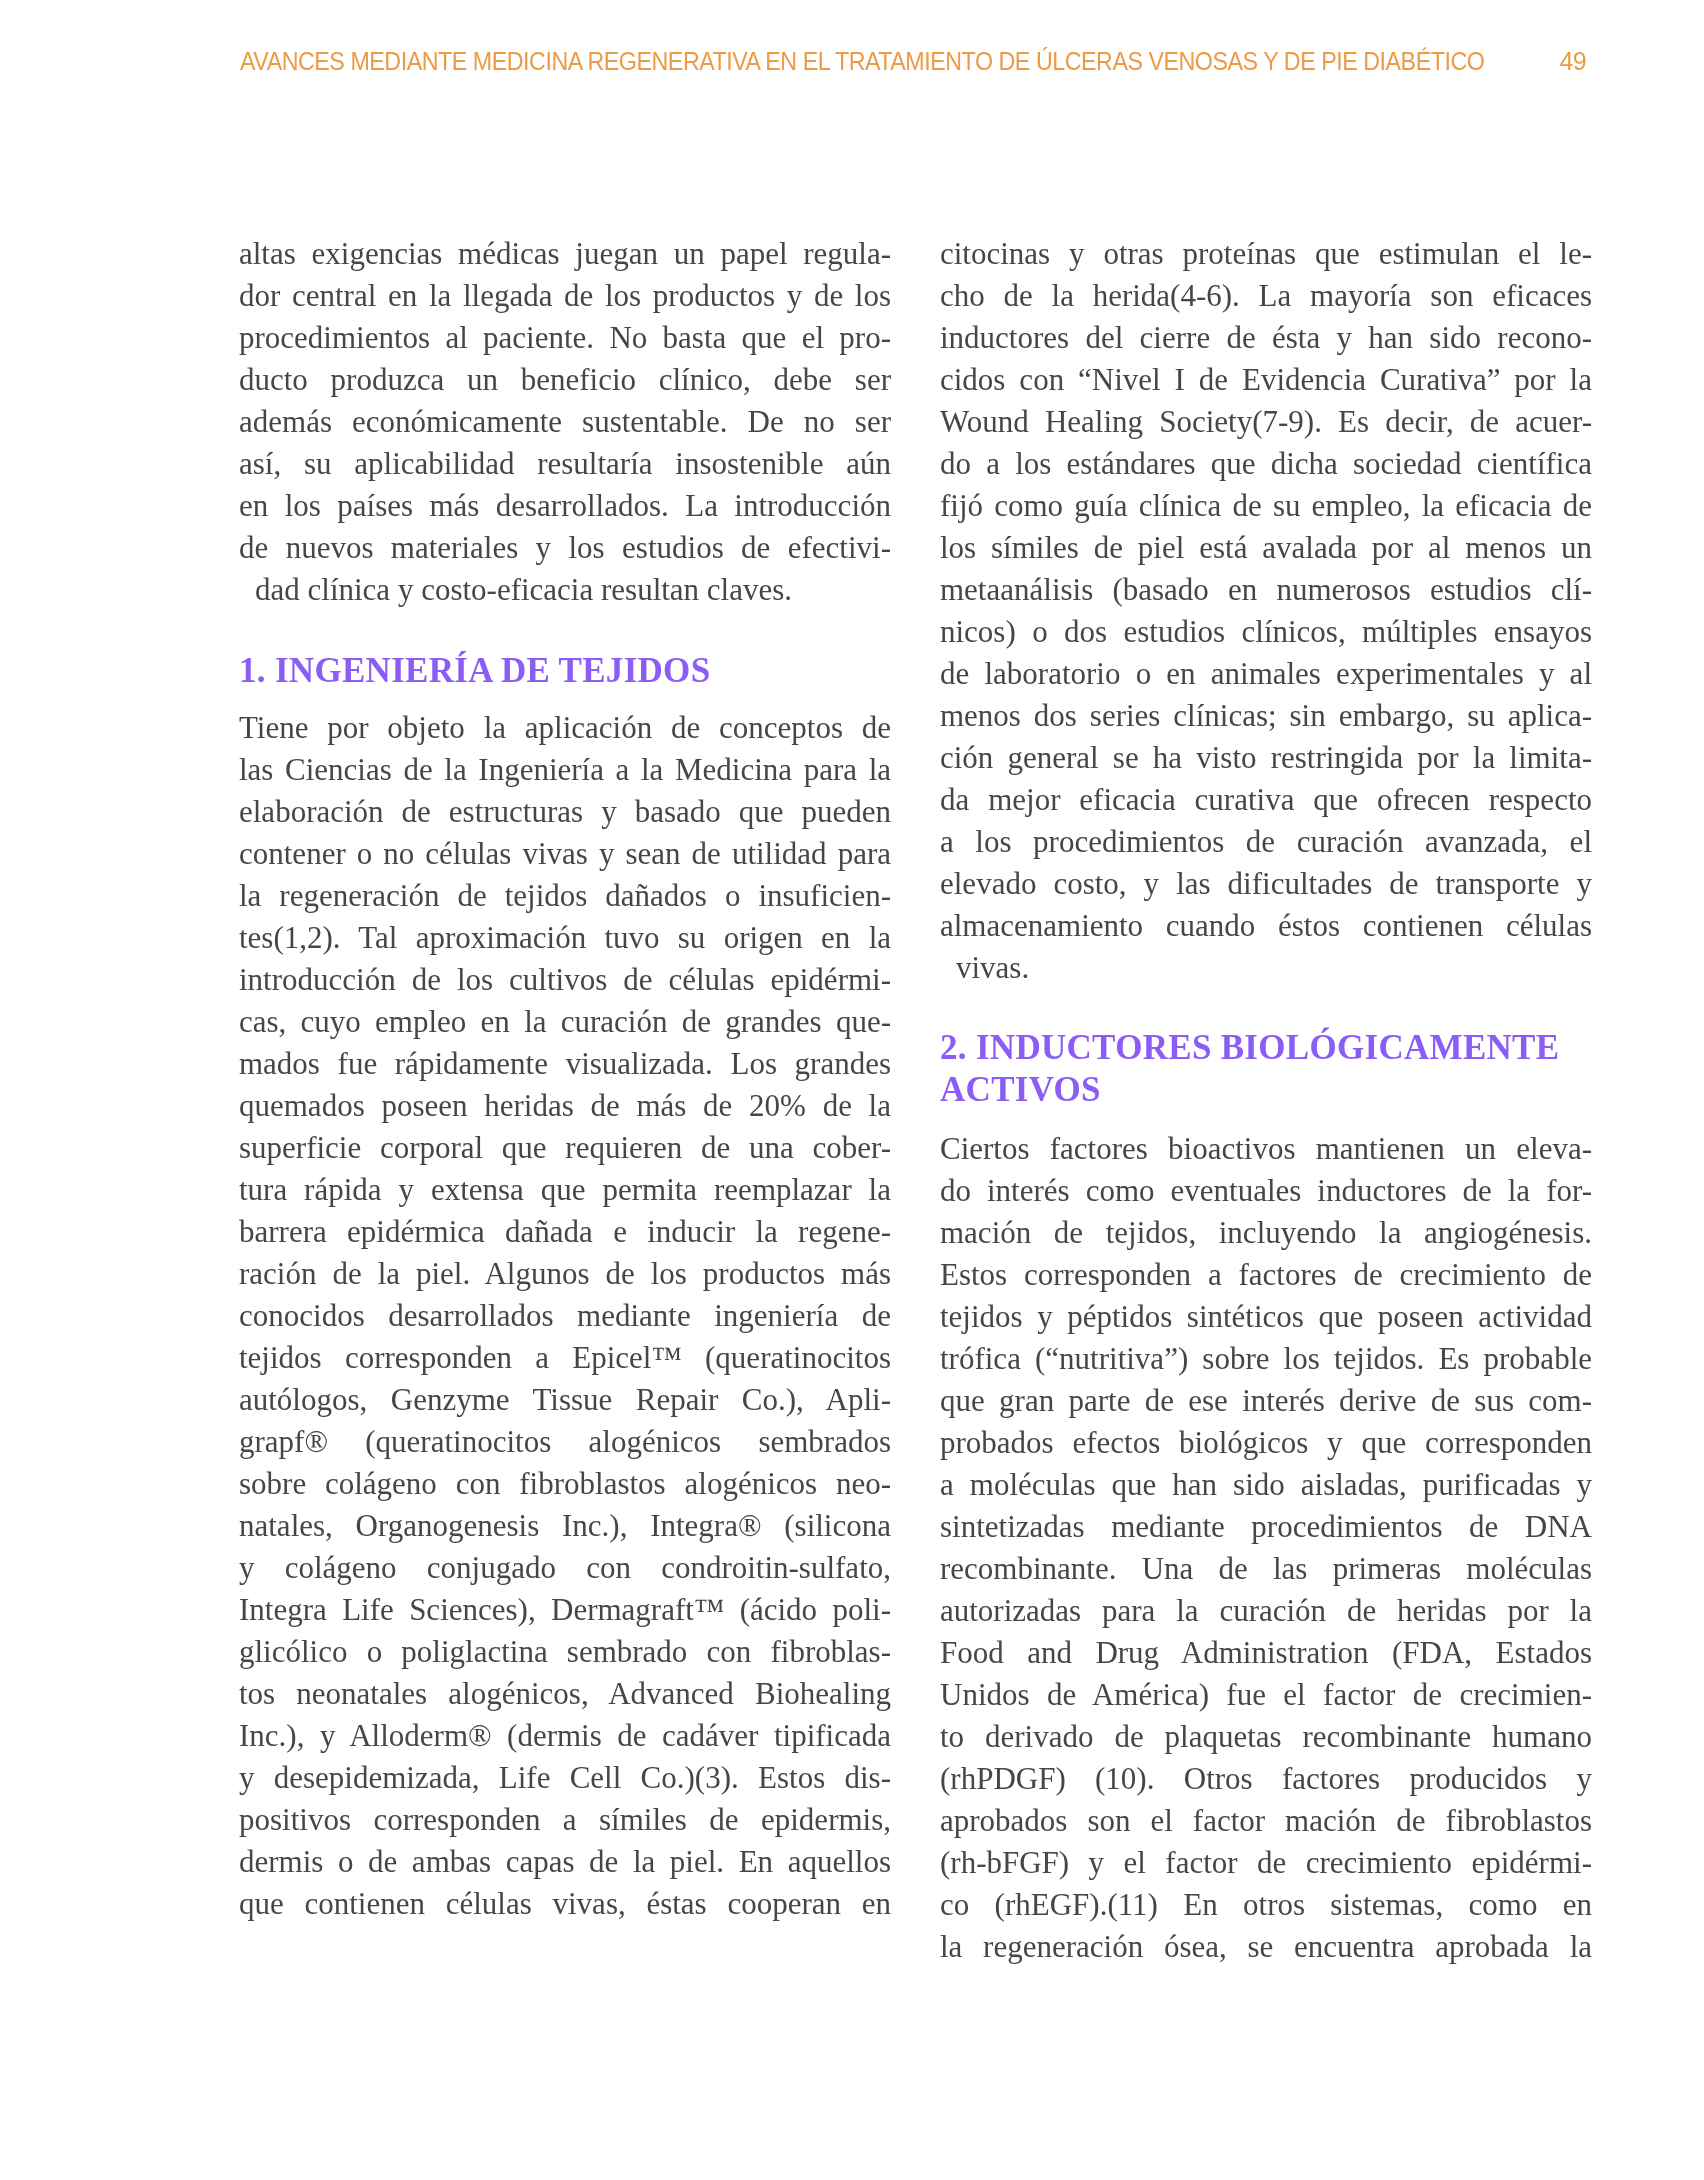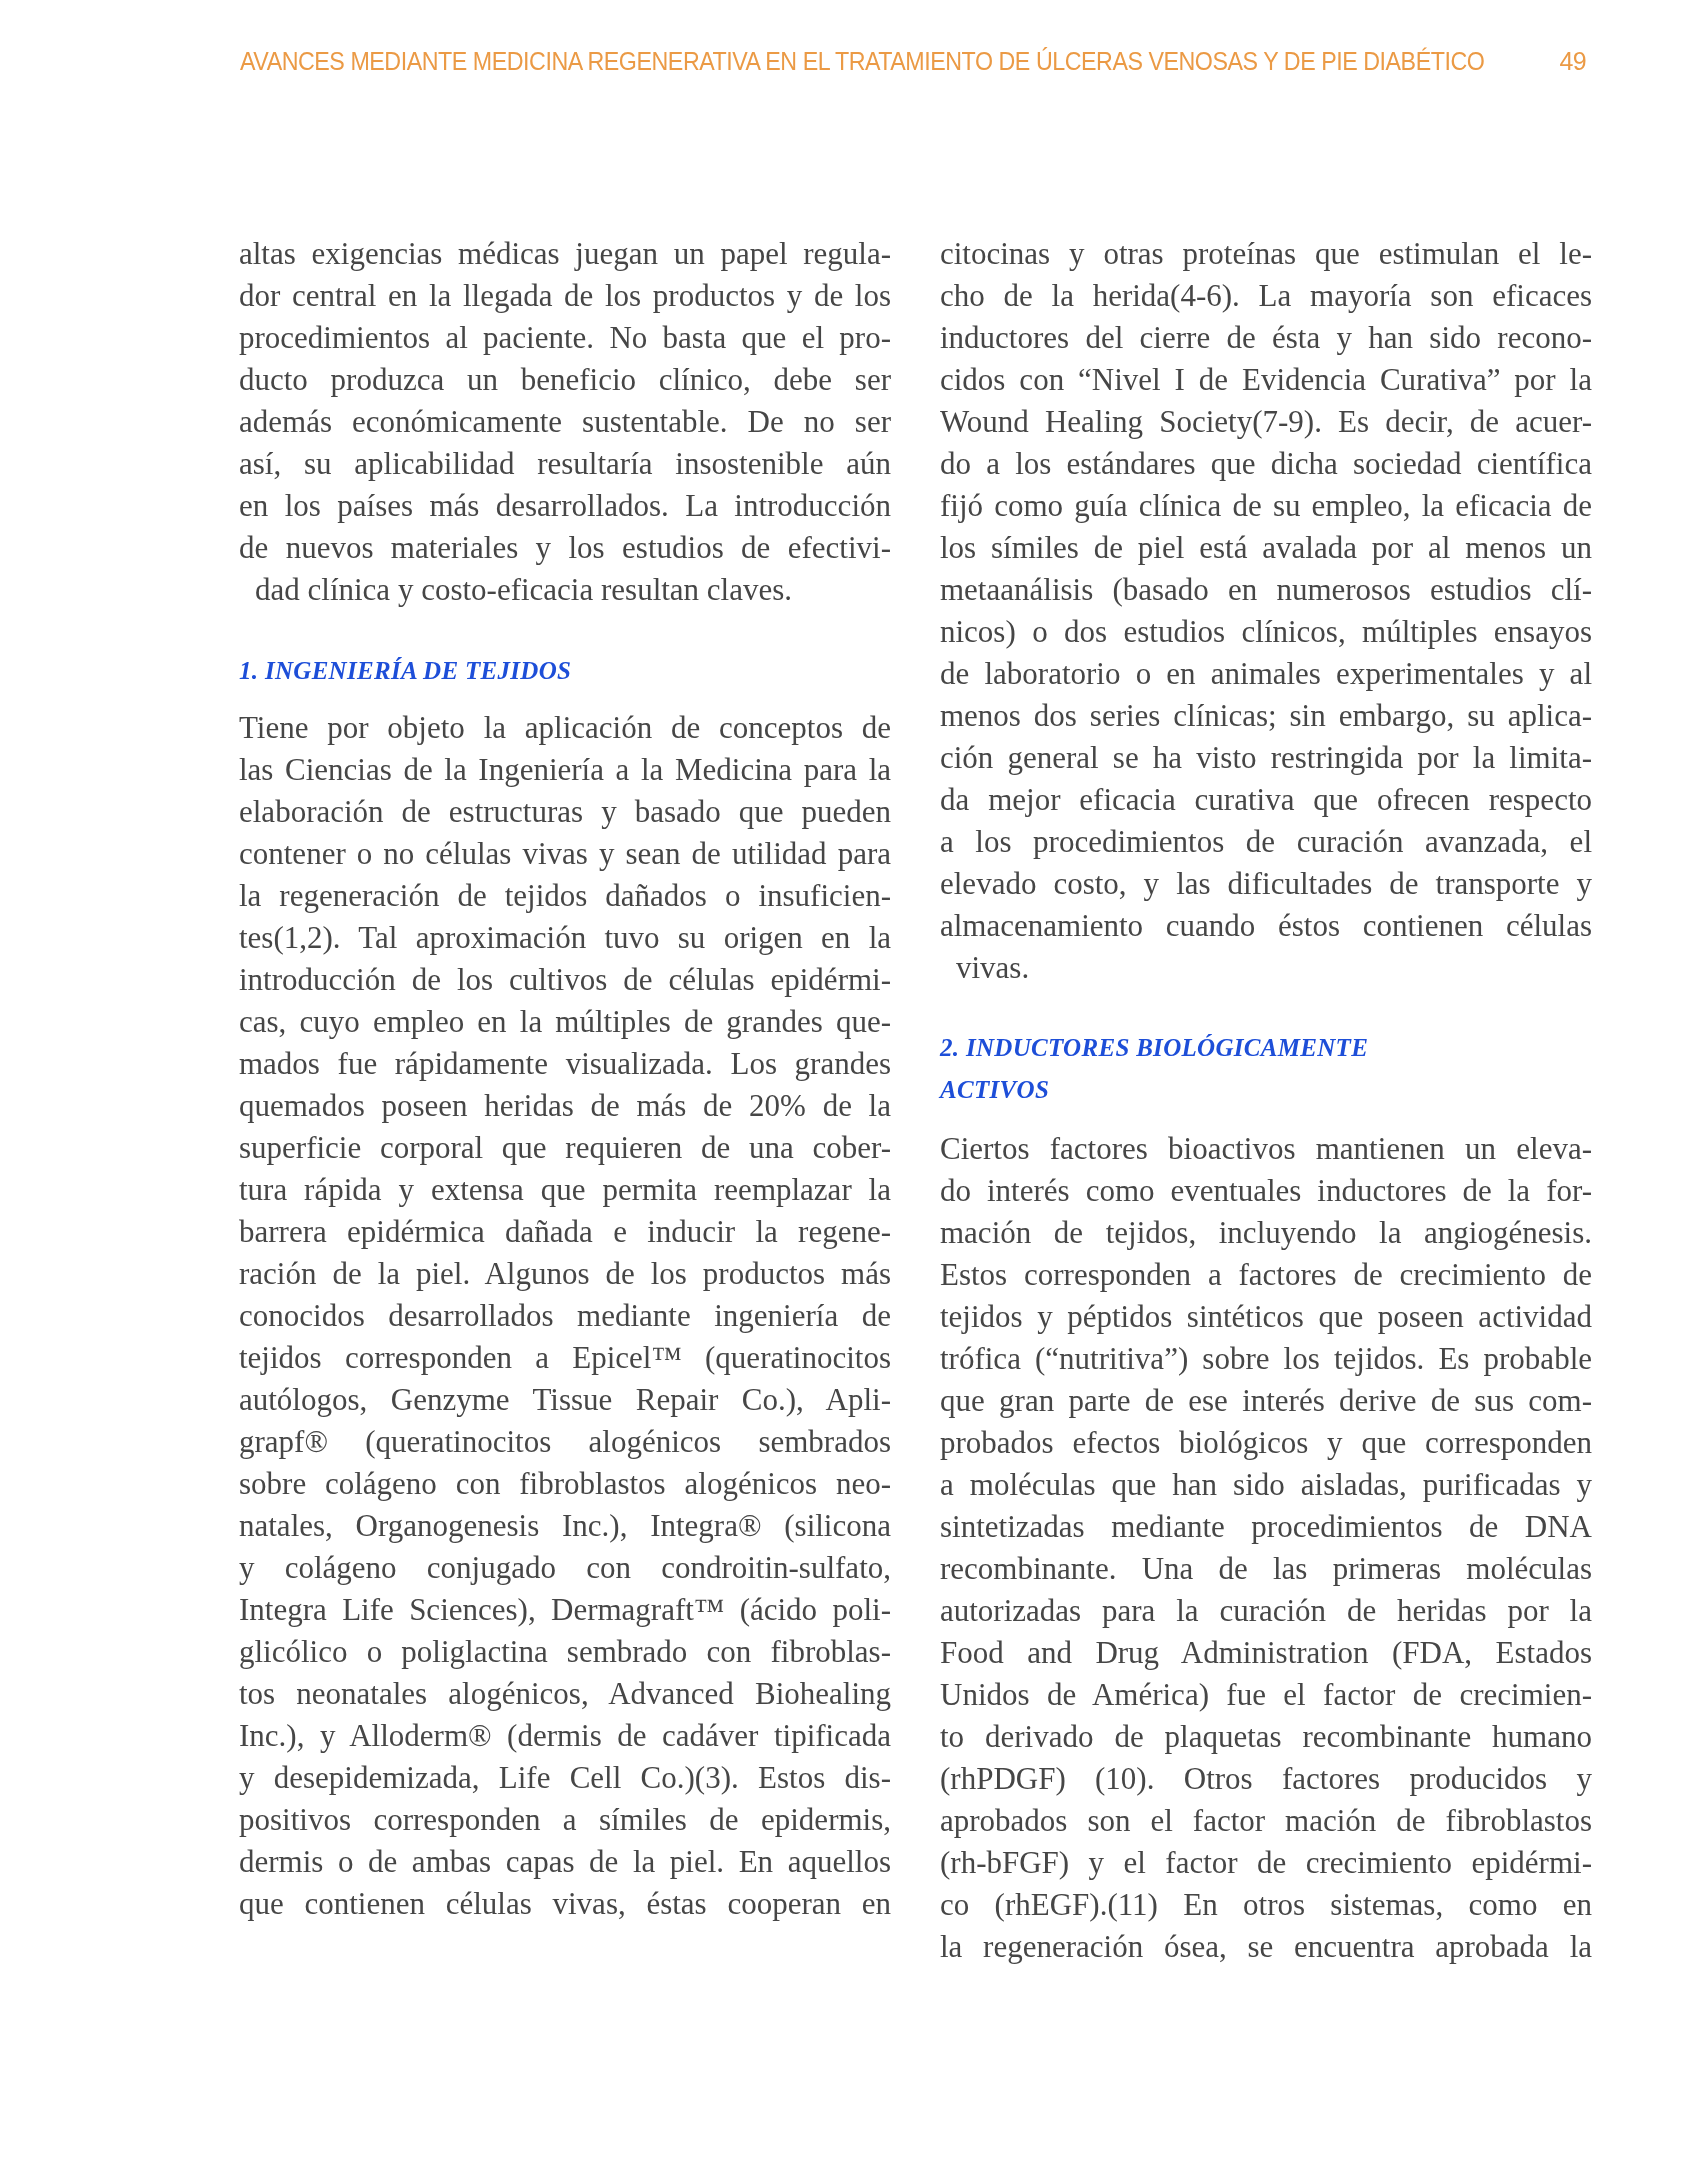--- a/index.html
+++ b/index.html
@@ -17,21 +17,21 @@
   }
   .col-left { left: 239px; }
   .col-right { left: 940px; }
   .line {
     display: block; height: 42px; line-height: 42px; white-space: nowrap;
     text-align: justify; text-align-last: justify; overflow: visible;
   }
   .line.last { text-align: left; text-align-last: left; margin-left: 16px; }
   .heading {
     display: block; height: 42px; line-height: 42px; white-space: nowrap;
-    color: #1d4ed8; font-size: 25px; letter-spacing: 0.3px; font-style: italic;
+    color: #8b5cf6; font-size: 35px; letter-spacing: 0.3px;
   }
   .gap { display: block; }
 </style>
 </head>
 <body>
 
 <div class="running-header">
   <span class="title">AVANCES MEDIANTE MEDICINA REGENERATIVA EN EL TRATAMIENTO DE ÚLCERAS VENOSAS Y DE PIE DIABÉTICO</span>
   <span class="page-num">49</span>
 </div>
@@ -52,21 +52,21 @@
   <h2 class="heading" style="margin:0">1. INGENIERÍA DE TEJIDOS</h2>
   <span class="gap" style="height:14.5px"></span>
   <div>
     <span class="line">Tiene por objeto la aplicación de conceptos de</span>
     <span class="line">las Ciencias de la Ingeniería a la Medicina para la</span>
     <span class="line">elaboración de estructuras y basado que pueden</span>
     <span class="line">contener o no células vivas y sean de utilidad para</span>
     <span class="line">la regeneración de tejidos dañados o insuficien-</span>
     <span class="line">tes(1,2). Tal aproximación tuvo su origen en la</span>
     <span class="line">introducción de los cultivos de células epidérmi-</span>
-    <span class="line">cas, cuyo empleo en la múltiples de grandes que-</span>
+    <span class="line">cas, cuyo empleo en la curación de grandes que-</span>
     <span class="line">mados fue rápidamente visualizada. Los grandes</span>
     <span class="line">quemados poseen heridas de más de 20% de la</span>
     <span class="line">superficie corporal que requieren de una cober-</span>
     <span class="line">tura rápida y extensa que permita reemplazar la</span>
     <span class="line">barrera epidérmica dañada e inducir la regene-</span>
     <span class="line">ración de la piel. Algunos de los productos más</span>
     <span class="line">conocidos desarrollados mediante ingeniería de</span>
     <span class="line">tejidos corresponden a Epicel™ (queratinocitos</span>
     <span class="line">autólogos, Genzyme Tissue Repair Co.), Apli-</span>
     <span class="line">grapf® (queratinocitos alogénicos sembrados</span>

